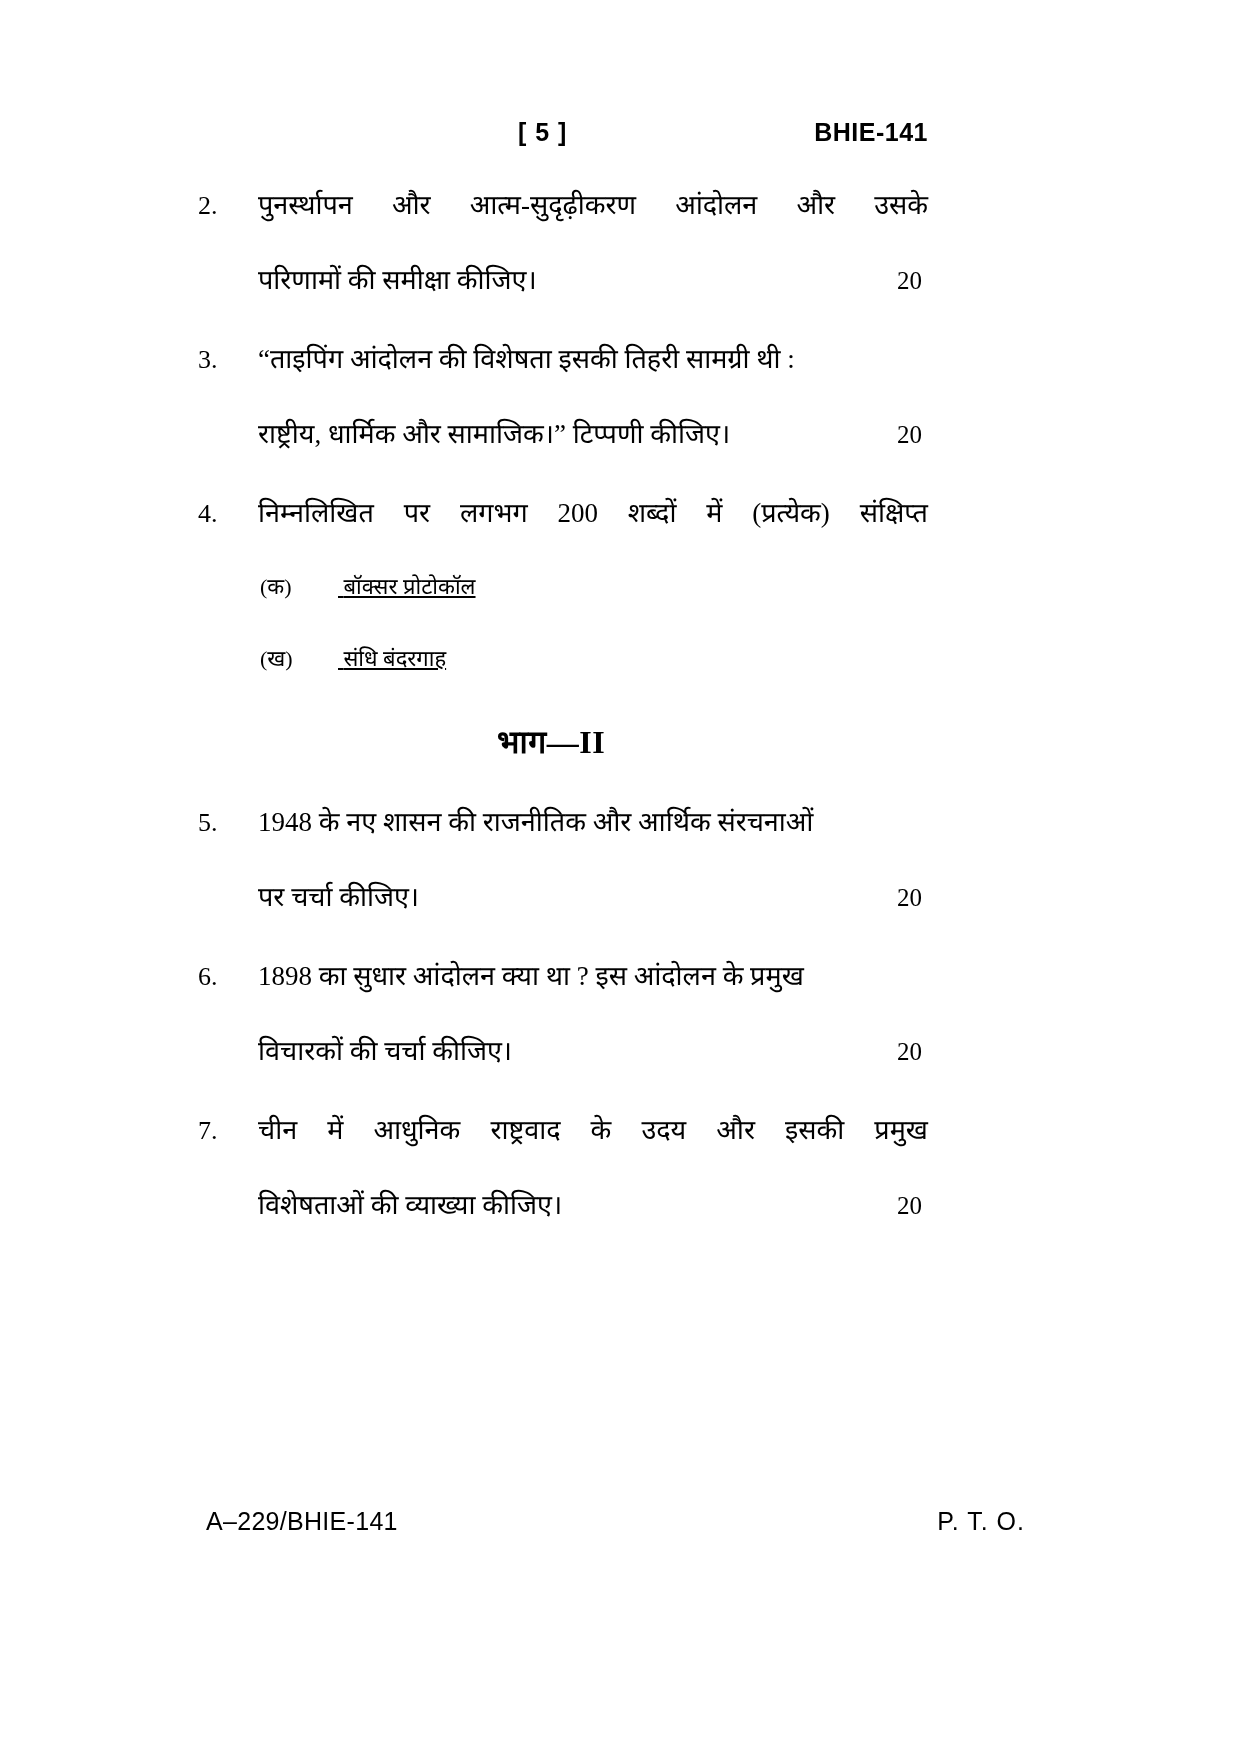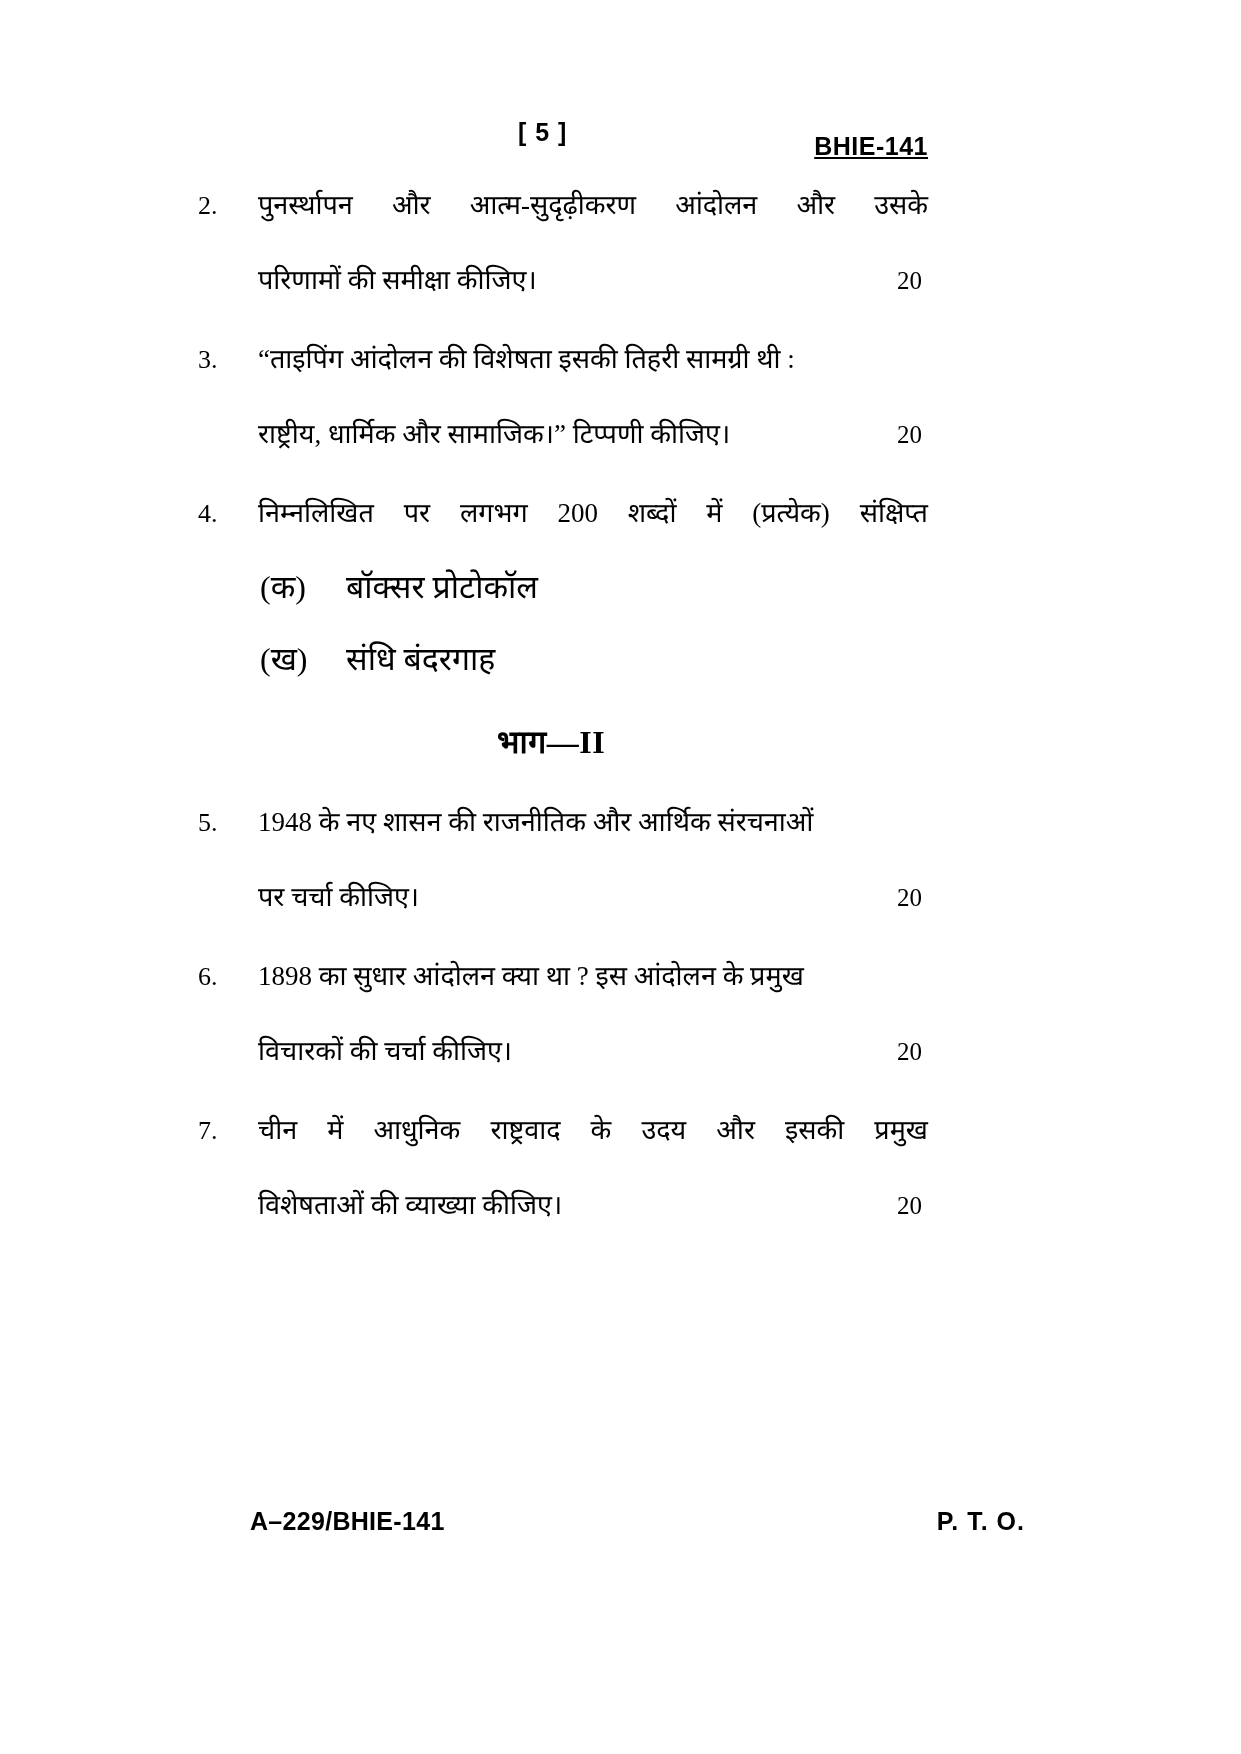--- a/index.html
+++ b/index.html
@@ -32,23 +32,22 @@
   }
   .header-page-num {
     position: absolute;
     left: 320px;
     top: 0;
     letter-spacing: 1px;
   }
   .header-code {
     position: absolute;
     right: 0;
-    top: 14px;
+    top: 0;
     letter-spacing: 0.5px;
-    text-decoration: underline;
   }
   
   .qblock {
     position: relative;
     margin-bottom: 4px;
   }
   .line {
     position: relative;
     height: 75px;
     font-size: 27px;
@@ -85,22 +84,23 @@
     font-family: "Liberation Serif", serif;
     text-align: right;
   }
   .marks.wide {
     right: 0px;
   }
   .sub-line {
     position: relative;
     height: 72px;
     line-height: 72px;
-    font-size: 32px;
+    font-size: 22px;
     padding-left: 62px;
+    text-decoration: underline;
   }
   .sub-label {
     display: inline-block;
     width: 78px;
   }
   .part-heading {
     text-align: center;
     font-size: 32px;
     font-weight: bold;
     height: 86px;
@@ -111,25 +111,24 @@
   .part-heading .roman {
     font-family: "Liberation Serif", serif;
   }
   
   .footer {
     position: absolute;
     left: 198px;
     right: 198px;
     bottom: 218px;
     font-family: "Liberation Sans", sans-serif;
-    font-weight: bold;
+    font-weight: normal;
     font-size: 25px;
     display: flex;
     justify-content: space-between;
-    margin-left: 44px;
   }
   .footer-right {
     letter-spacing: 1px;
     padding-right: 18px;
   }
   .footer-left {
     letter-spacing: 0.3px;
     padding-left: 8px;
   }
 </style>

